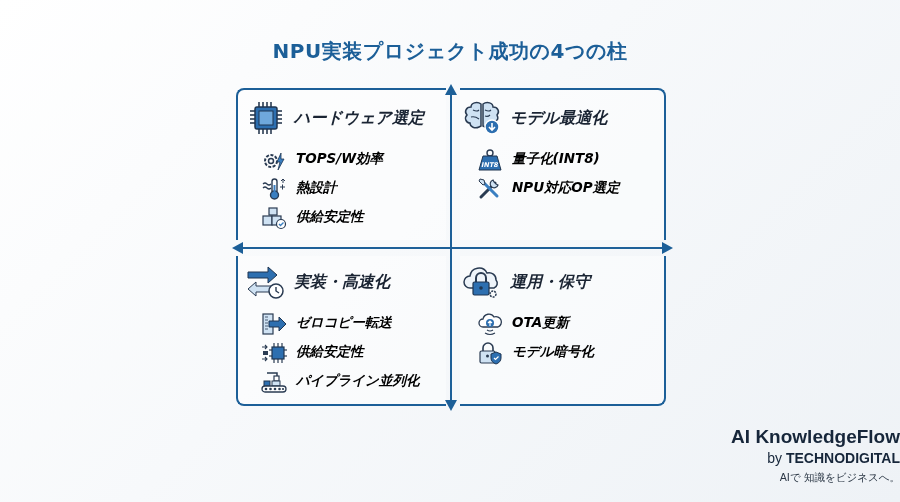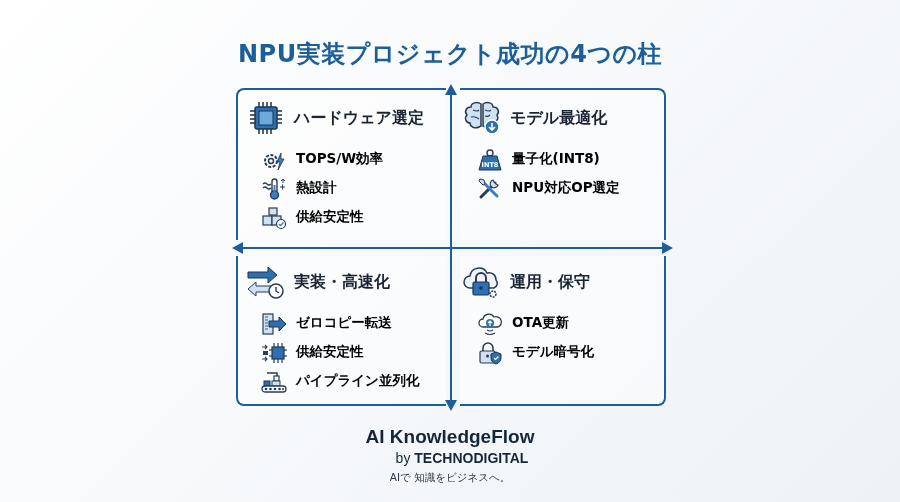--- a/index.html
+++ b/index.html
@@ -5,50 +5,50 @@
   * { box-sizing: border-box; margin: 0; padding: 0; }
   html, body { width: 900px; height: 502px; overflow: hidden; }
   body {
     font-family: "DejaVu Sans", "Liberation Sans", sans-serif;
     background: linear-gradient(135deg, #ffffff 0%, #f7f9fb 45%, #eef2f6 100%);
     position: relative;
     color: #1f2a37;
   }
   .title {
     position: absolute; top: 38px; left: 0; width: 900px;
-    text-align: center; font-weight: bold; font-size: 24px;
+    text-align: center; font-weight: bold; font-size: 20px;
     color: #1c5f98; letter-spacing: 0.5px;
   }
   .grid-wrap { position: absolute; left: 232px; top: 84px; width: 440px; height: 326px; }
 
   .quad {
     position: absolute; border: 2px solid #1c5f98; background: rgba(255,255,255,0.45);
   }
   .q-tl { left: 4px; top: 4px; width: 210px; height: 152px; border-right: none; border-bottom: none; border-top-left-radius: 8px; }
   .q-tr { left: 228px; top: 4px; width: 206px; height: 152px; border-left: none; border-bottom: none; border-top-right-radius: 8px; }
   .q-bl { left: 4px; top: 172px; width: 210px; height: 150px; border-right: none; border-top: none; border-bottom-left-radius: 8px; }
   .q-br { left: 228px; top: 172px; width: 206px; height: 150px; border-left: none; border-top: none; border-bottom-right-radius: 8px; }
 
   .cross-h { position: absolute; left: 4px; top: 163px; width: 430px; height: 2px; background: #1c5f98; }
   .cross-v { position: absolute; left: 218px; top: 4px; width: 2px; height: 318px; background: #1c5f98; }
   .arr { position: absolute; width: 0; height: 0; }
   .arr-left  { left: 0px; top: 158px; border-top: 6px solid transparent; border-bottom: 6px solid transparent; border-right: 11px solid #1c5f98; }
   .arr-right { left: 430px; top: 158px; border-top: 6px solid transparent; border-bottom: 6px solid transparent; border-left: 11px solid #1c5f98; }
   .arr-up    { left: 213px; top: 0px; border-left: 6px solid transparent; border-right: 6px solid transparent; border-bottom: 11px solid #1c5f98; }
   .arr-down  { left: 213px; top: 316px; border-left: 6px solid transparent; border-right: 6px solid transparent; border-top: 11px solid #1c5f98; }
 
-  .qcontent { position: absolute; }
+  .qcontent { position: absolute; font-style: italic; }
   .head { display: flex; align-items: center; height: 36px; margin-bottom: 8px; }
   .head .hicon { width: 40px; height: 36px; display: flex; align-items: center; justify-content: center; margin-right: 8px; }
   .head .htext { font-size: 16px; font-weight: bold; color: #1a2433; }
   .item { display: flex; align-items: center; height: 29px; padding-left: 14px; }
   .item .iicon { width: 28px; height: 26px; display: flex; align-items: flex-end; justify-content: center; margin-right: 8px; }
   .item .itext { font-size: 13.5px; font-weight: bold; color: #000000; }
 
-  .brand { position: absolute; top: 426px; left: 0; width: 900px; text-align: center; }
+  .brand { position: absolute; top: 426px; left: 0; width: 900px; text-align: right; }
   .brand .b1 { font-family: "Liberation Sans", sans-serif; font-weight: bold; font-size: 19px; color: #16263a; }
   .brand .b2 { font-family: "Liberation Sans", sans-serif; font-size: 14px; color: #16263a; margin-top: 2px; padding-left: 24px; }
   .brand .b2 b { font-weight: bold; }
   .brand .b3 { font-size: 10.5px; color: #2a3644; margin-top: 5px; }
 </style>
 </head>
 <body>
 
 <div class="title">NPU実装プロジェクト成功の4つの柱</div>
 

